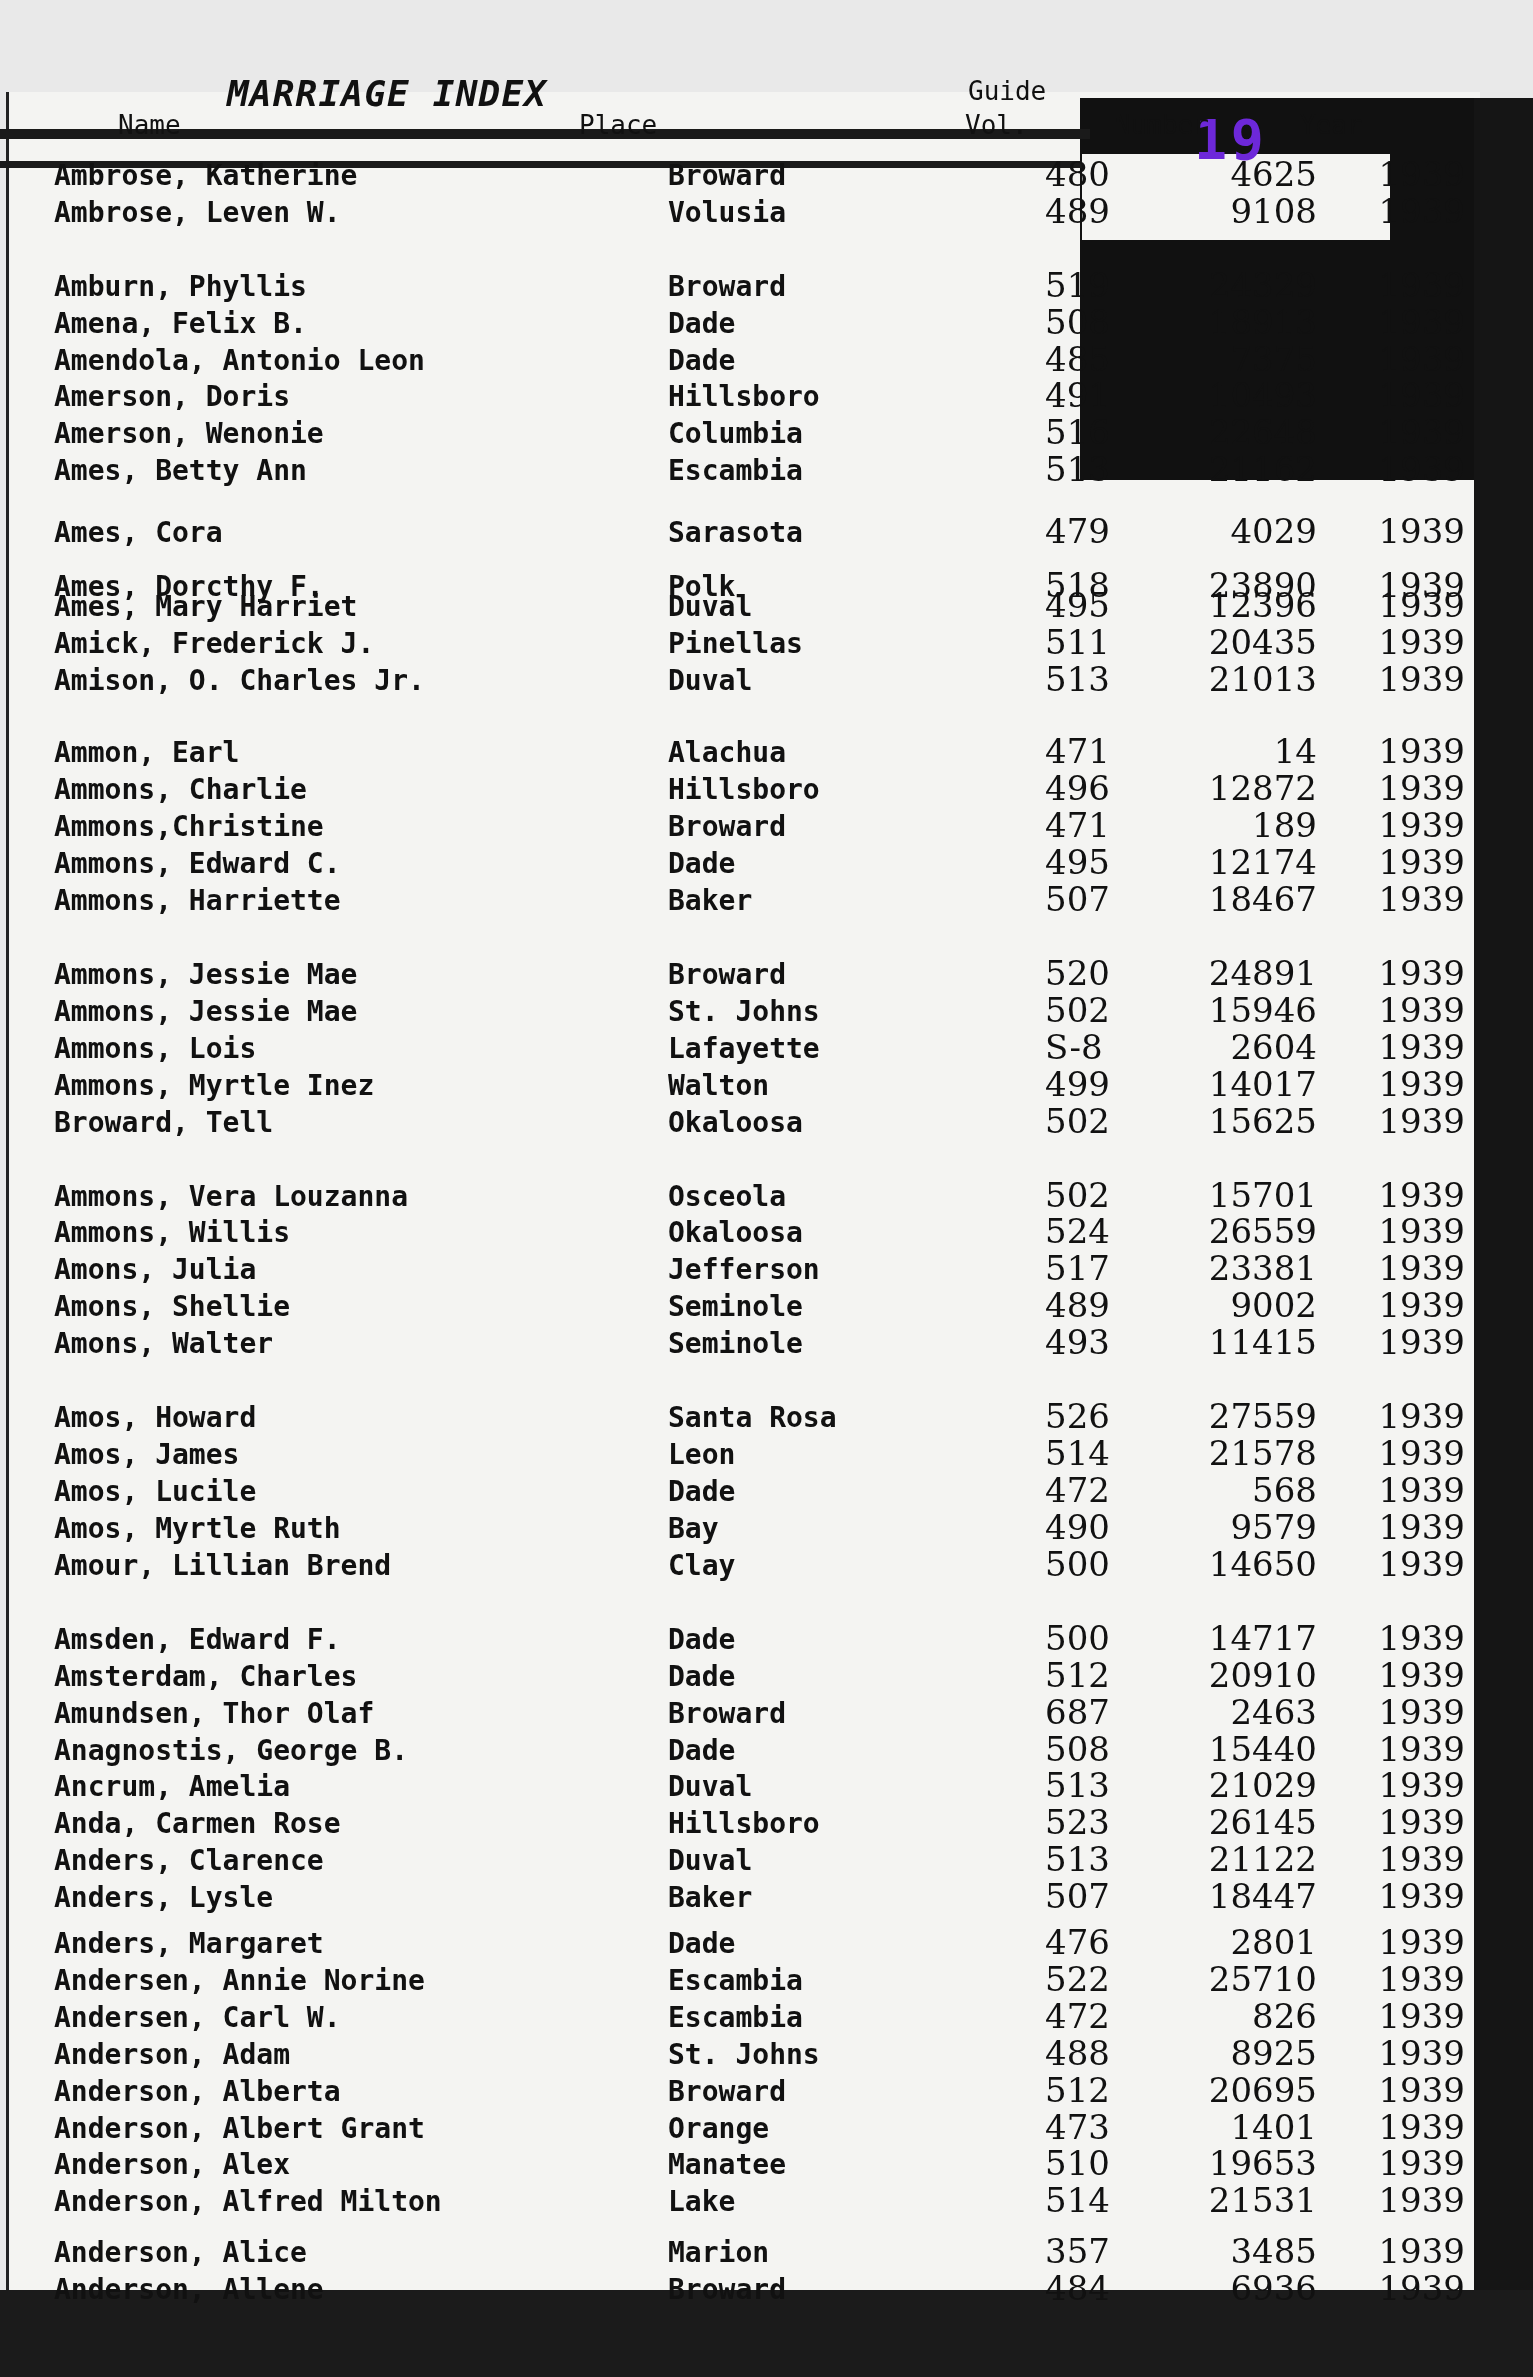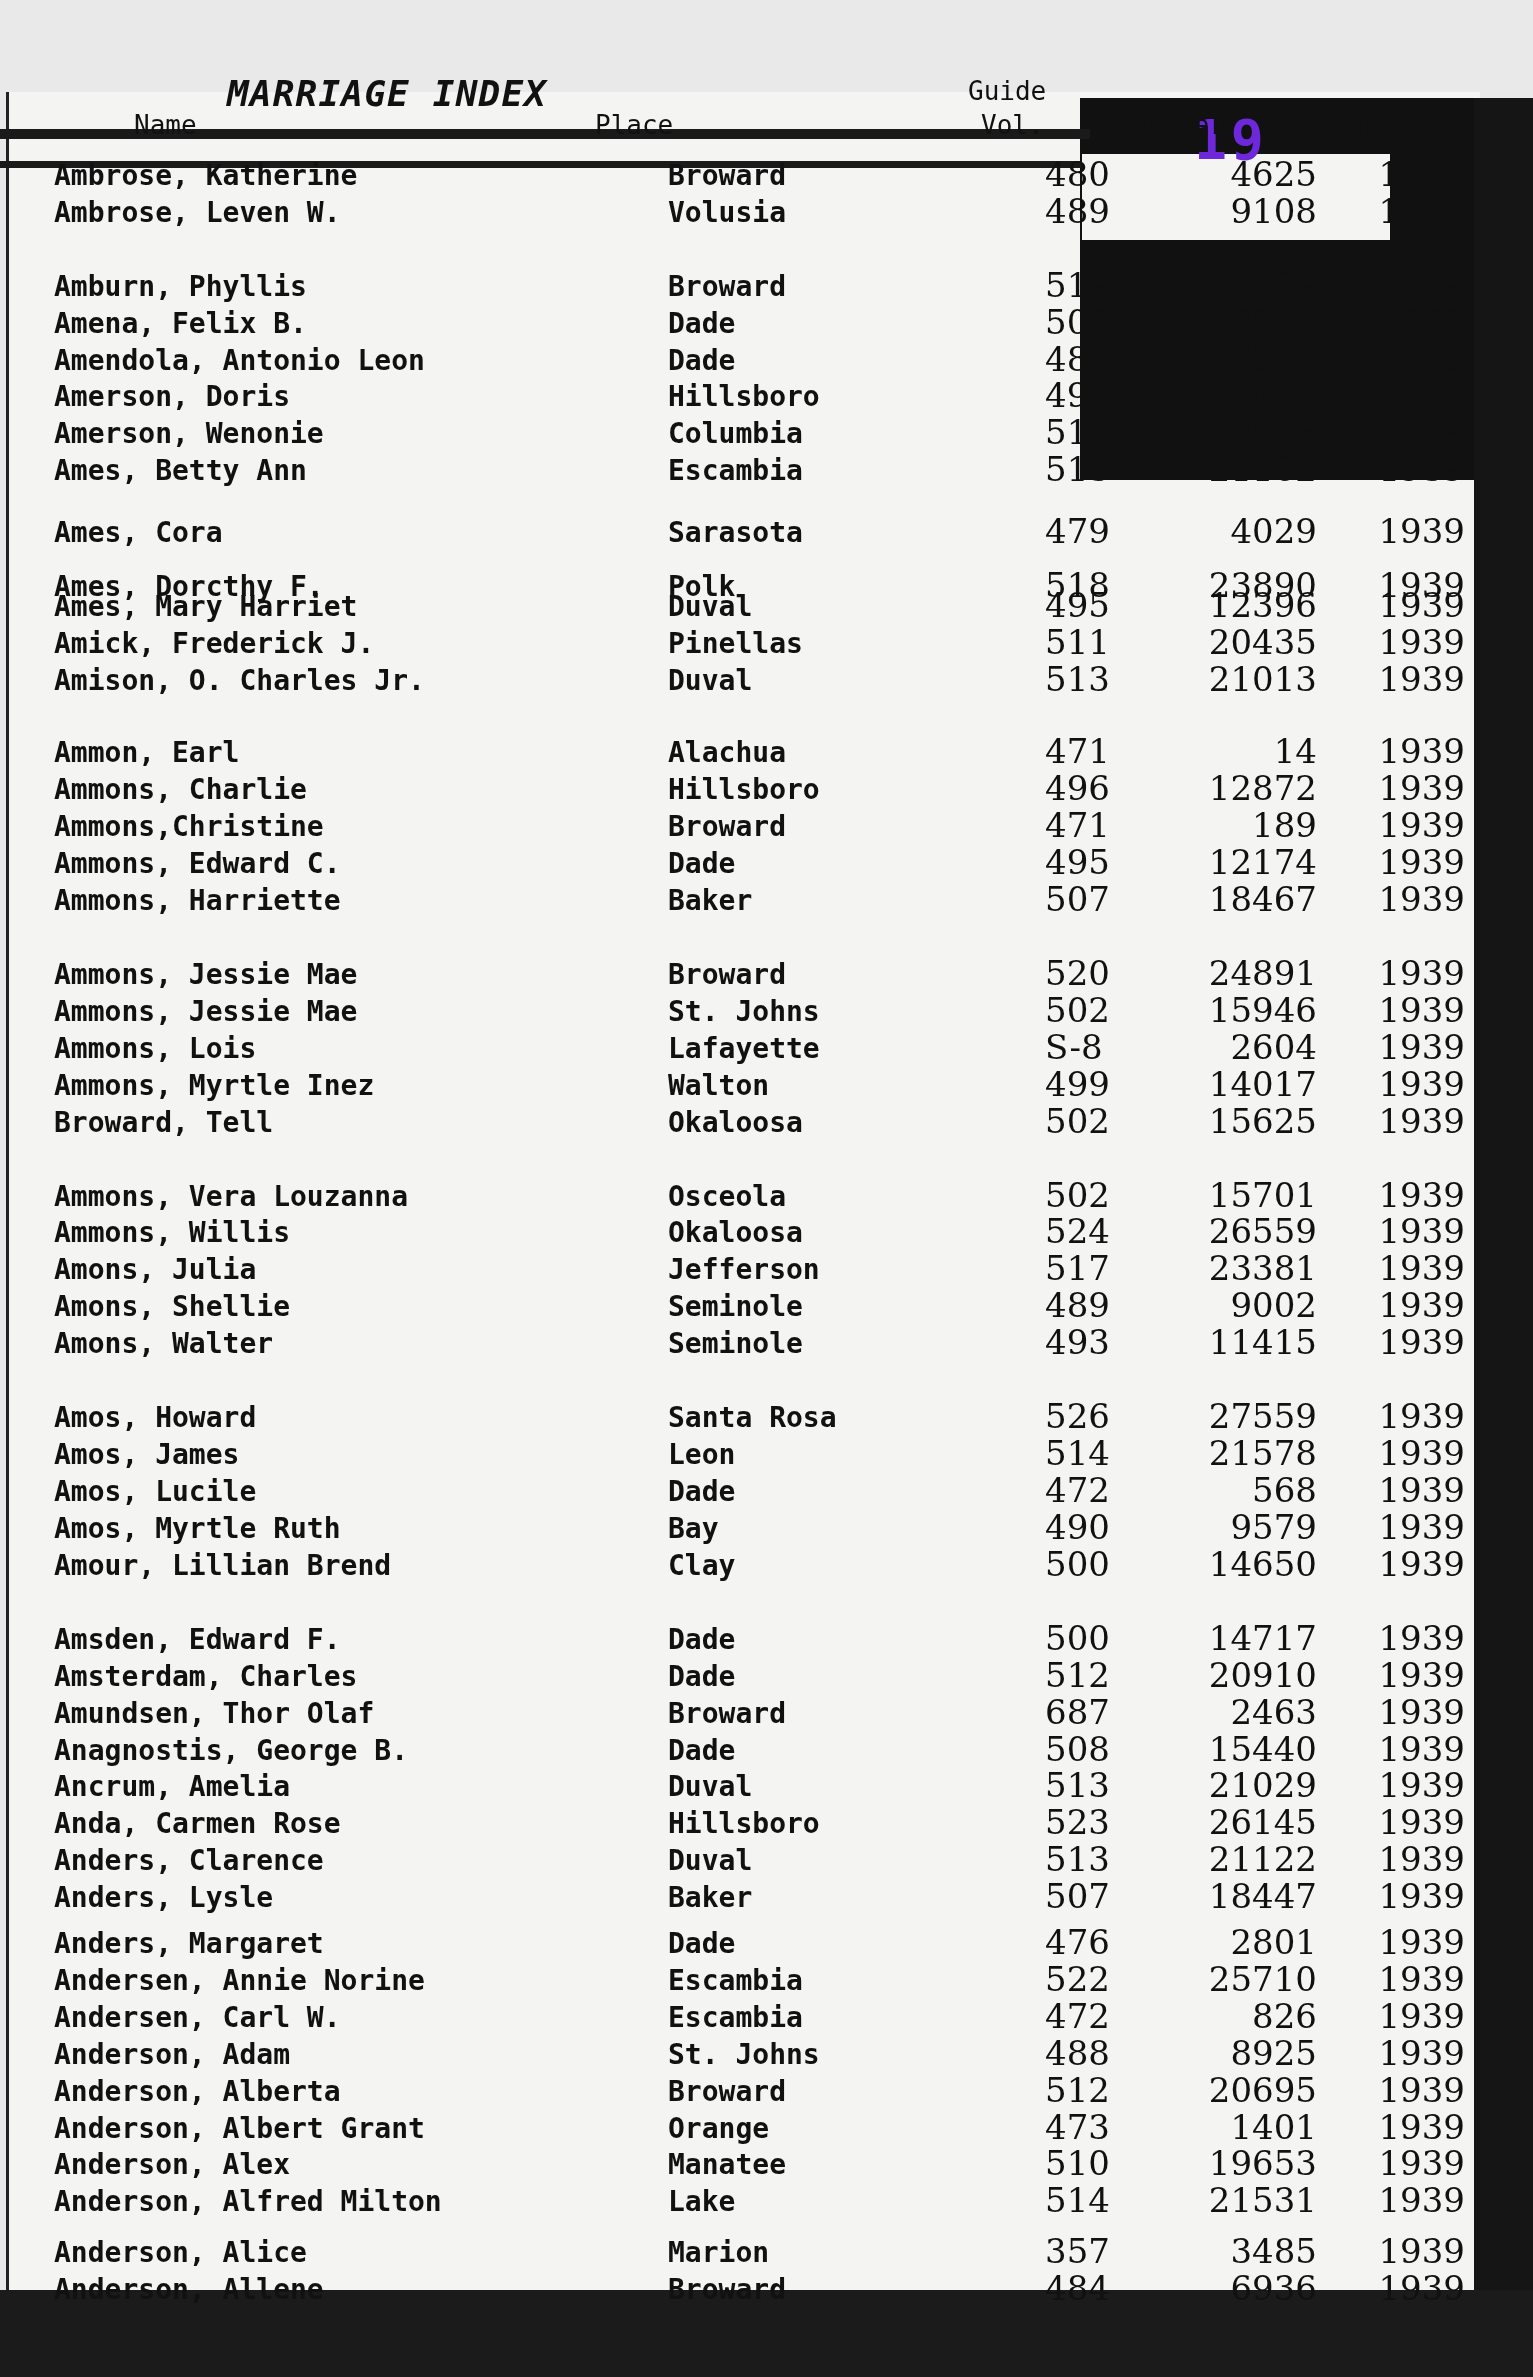--- a/index.html
+++ b/index.html
@@ -22,21 +22,21 @@
   .black-bottom { position: absolute; left: 0; top: 2290px; width: 1533px; height: 87px; background: #1b1b1b; }
   .page-num {
     position: absolute; left: 1194px; top: 108px; font-size: 55px; font-weight: bold; color: #6d28d9;
     letter-spacing: 3.7px;
   }
   .title {
     position: absolute; left: 227px; top: 73px; font-size: 36px; font-weight: bold; font-style: italic;
     letter-spacing: 1.2px;
   }
   .guide { position: absolute; left: 968px; top: 76px; font-size: 26px; }
-  .col-head { position: absolute; top: 110px; font-size: 26px; margin-left: 16px; }
+  .col-head { position: absolute; top: 110px; font-size: 26px; }
   .h-name { left: 118px; }
   .h-place { left: 579px; }
   .h-vol { left: 965px; }
   .h-number { left: 1115px; }
   .h-year { left: 1300px; }
   .white-panel { position: absolute; left: 1082px; top: 159px; width: 307px; height: 80px; background: #f4f4f2; }
 
   .rows { position: absolute; left: 0; top: 0; width: 1533px; }
   .row { position: absolute; left: 0; width: 1477px; height: 37px; font-size: 28px; font-weight: bold; }
   .row span { position: absolute; top: 0; white-space: nowrap; }

